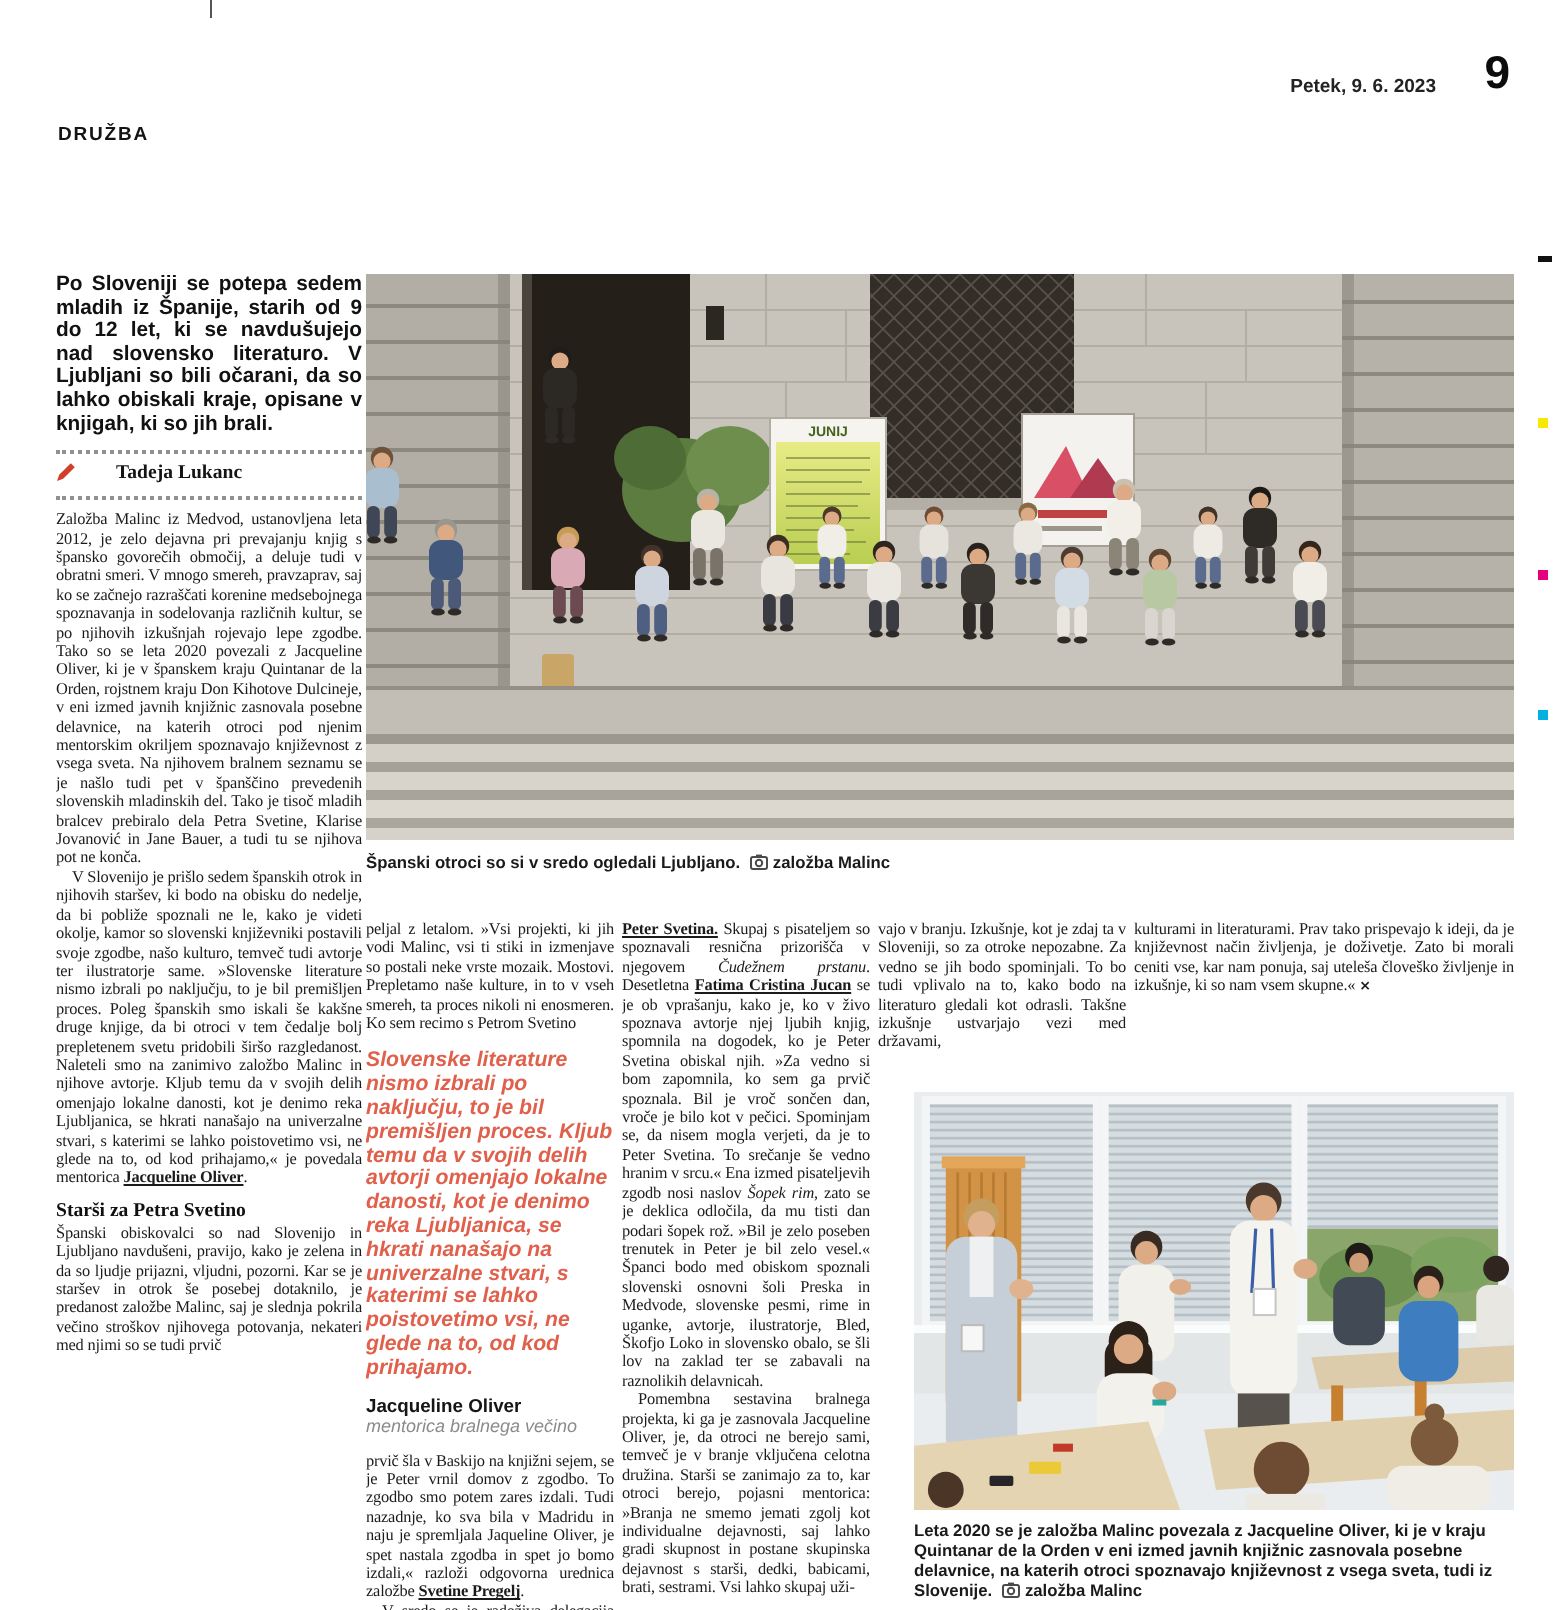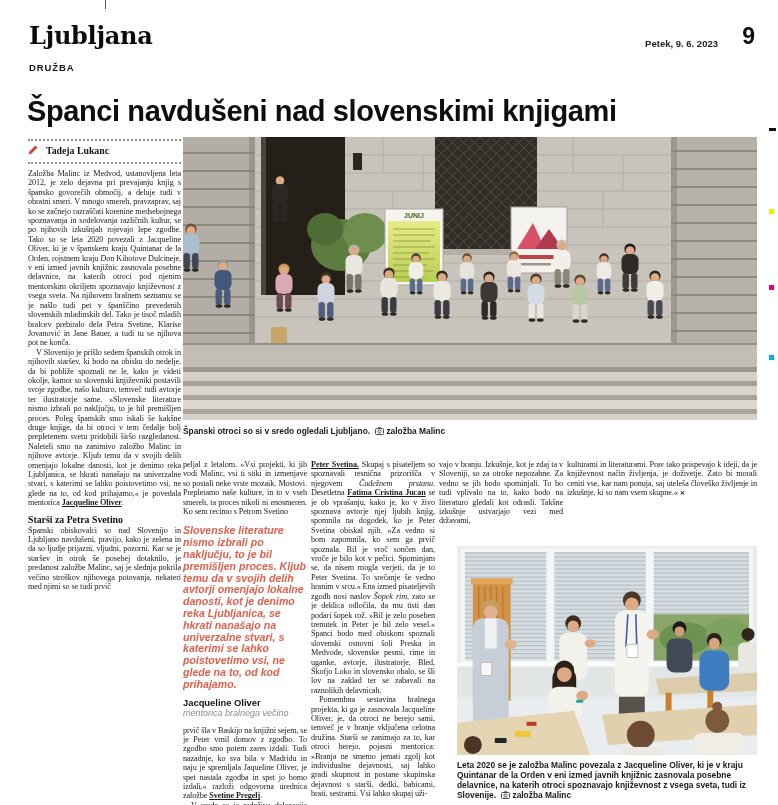--- a/index.html
+++ b/index.html
@@ -24,21 +24,21 @@
   
   .col{position:absolute;top:460px;overflow:hidden;}
   .col1{position:absolute;left:28px;top:137px;width:153px;height:668px;overflow:hidden;}
   .col2{left:183px;width:124px;height:345px;}
   .col3{left:311px;width:124px;height:345px;}
   .col4{left:439px;width:124px;height:90px;}
   .col5{left:567px;width:190px;height:90px;}
   .lede{font:bold 10.4px/11.6px "Liberation Sans",sans-serif;text-align:justify;color:#111;
         padding-bottom:5px;}
   .rule{border-top:2px dotted #919191;height:0;margin:2px 0;}
-  .byline{display:flex;align-items:flex-start;gap:8px;padding:2px 0 3px 0;
+  .byline{display:flex;align-items:flex-start;gap:20px;padding:2px 0 3px 0;
           font:bold 9.8px/12px "Liberation Serif",serif;color:#141414;}
   .byline svg{flex:0 0 auto;}
   .bodyblocks{margin-top:5px;}
   .bp{margin:0;font:8.2px/9.4px "Liberation Serif",serif;letter-spacing:-.1px;
       text-align:justify;color:#1b1b1b;}
   .bp.ind{text-indent:8px;}
   .s-b{font-weight:bold;text-decoration:underline;}
   .s-i{font-style:italic;}
   .s-mark{font-family:"DejaVu Sans",sans-serif;font-weight:bold;font-size:7px;}
   .subhead{margin:6px 0 1px 0;font:bold 9.8px/11px "Liberation Serif",serif;color:#101010;}
@@ -57,33 +57,32 @@
   .cap-2{left:457px;top:760px;width:300px;}
   .credit{white-space:nowrap;}
   .credit svg{vertical-align:-1px;margin:0 2px 0 3px;}
 </style>
 </head>
 <body>
 
 <div class="page">
 
   <div class="cropmark"></div>
-  <div class="masthead">Ljubljana</div>
   <div class="dateline">Petek, 9. 6. 2023</div>
   <div class="pagenum">9</div>
 
   <div class="regmark rm-black"></div>
   <div class="regmark rm-y"></div>
   <div class="regmark rm-m"></div>
   <div class="regmark rm-c"></div>
 
   <div class="kicker">DRUŽBA</div>
-  <h1 class="headline">Španci navdušeni nad slovenskimi knjigami</h1>
 
   <div class="col1">
+    <div class="lede">Po Sloveniji se potepa sedem mladih iz Španije, starih od 9 do 12 let, ki se navdušujejo nad slovensko literaturo. V Ljubljani so bili očarani, da so lahko obiskali kraje, opisane v knjigah, ki so jih brali.</div>
     <div class="rule"></div>
     <div class="byline">
       <svg width="10" height="10" viewBox="0 0 10 10">
         <path d="M0.5 9.5 L1.6 6.4 L7.4 0.6 L9.4 2.6 L3.6 8.4 Z" style="fill:var(--byline_icon)"></path>
       </svg>
       <span>Tadeja Lukanc</span>
     </div>
     <div class="rule"></div>
     <div class="bodyblocks">
         <p class="bp">Založba Malinc iz Medvod, ustanovljena leta 2012, je zelo dejavna pri prevajanju knjig s špansko govorečih območij, a deluje tudi v obratni smeri. V mnogo smereh, pravzaprav, saj ko se začnejo razraščati korenine medsebojnega spoznavanja in sodelovanja različnih kultur, se po njihovih izkušnjah rojevajo lepe zgodbe. Tako so se leta 2020 povezali z Jacqueline Oliver, ki je v španskem kraju Quintanar de la Orden, rojstnem kraju Don Kihotove Dulcineje, v eni izmed javnih knjižnic zasnovala posebne delavnice, na katerih otroci pod njenim mentorskim okriljem spoznavajo književnost z vsega sveta. Na njihovem bralnem seznamu se je našlo tudi pet v španščino prevedenih slovenskih mladinskih del. Tako je tisoč mladih bralcev prebiralo dela Petra Svetine, Klarise Jovanović in Jane Bauer, a tudi tu se njihova pot ne konča.</p>

